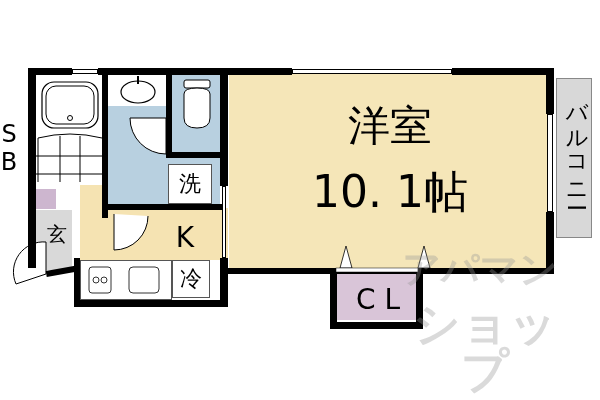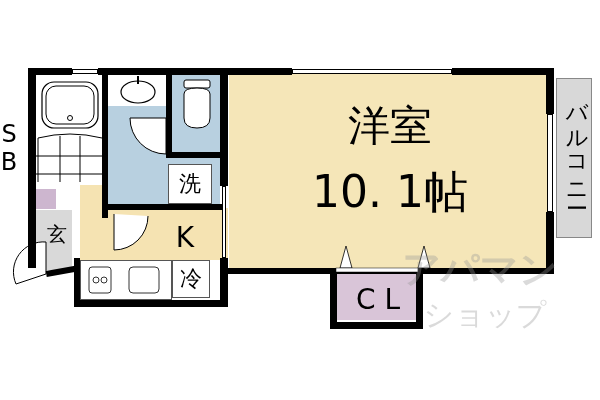--- a/index.html
+++ b/index.html
@@ -105,13 +105,13 @@
 <div class="lbl" style="left:300px;top:105px;width:180px;font-size:42px;">洋室</div>
 <div class="lbl" style="left:290px;top:170px;width:200px;font-size:44px;">10. 1帖</div>
 <div class="lbl" style="left:170px;top:224px;width:30px;font-size:28px;">K</div>
 <div class="lbl" style="left:338px;top:286px;width:80px;font-size:28px;">C L</div>
 <div class="lbl" style="left:42px;top:224px;width:30px;font-size:20px;">玄</div>
 <div class="lbl" style="left:0px;top:122px;width:18px;font-size:24px;">S</div>
 <div class="lbl" style="left:0px;top:150px;width:18px;font-size:24px;">B</div>
 <div class="lbl" style="left:560px;top:88px;width:28px;font-size:22px;writing-mode:vertical-rl;letter-spacing:2px;">バルコニー</div>
 
 <div class="lbl" style="left:400px;top:250px;width:160px;font-size:38px;font-weight:bold;color:rgba(150,150,150,0.35);">アパマン</div>
-<div class="lbl" style="left:410px;top:300px;width:150px;font-size:30px;font-weight:normal;color:rgba(150,150,150,0.35);">ショップ</div>
+<div class="lbl" style="left:410px;top:300px;width:150px;font-size:47px;font-weight:bold;color:rgba(150,150,150,0.35);">ショップ</div>
 
 </body></html>

